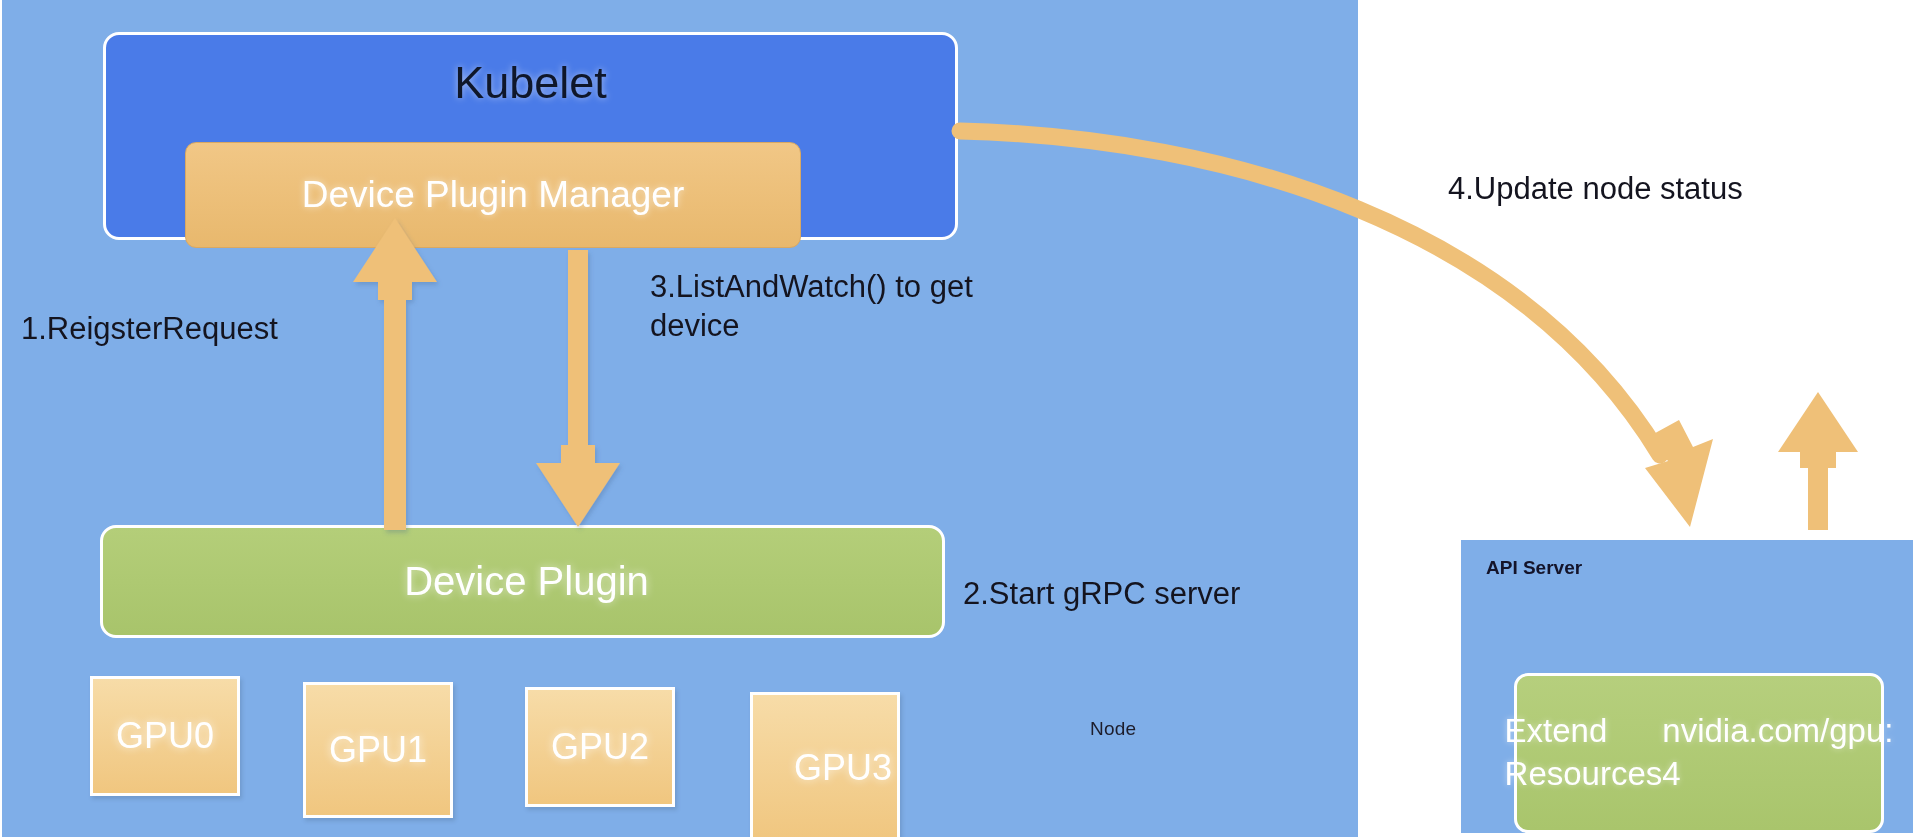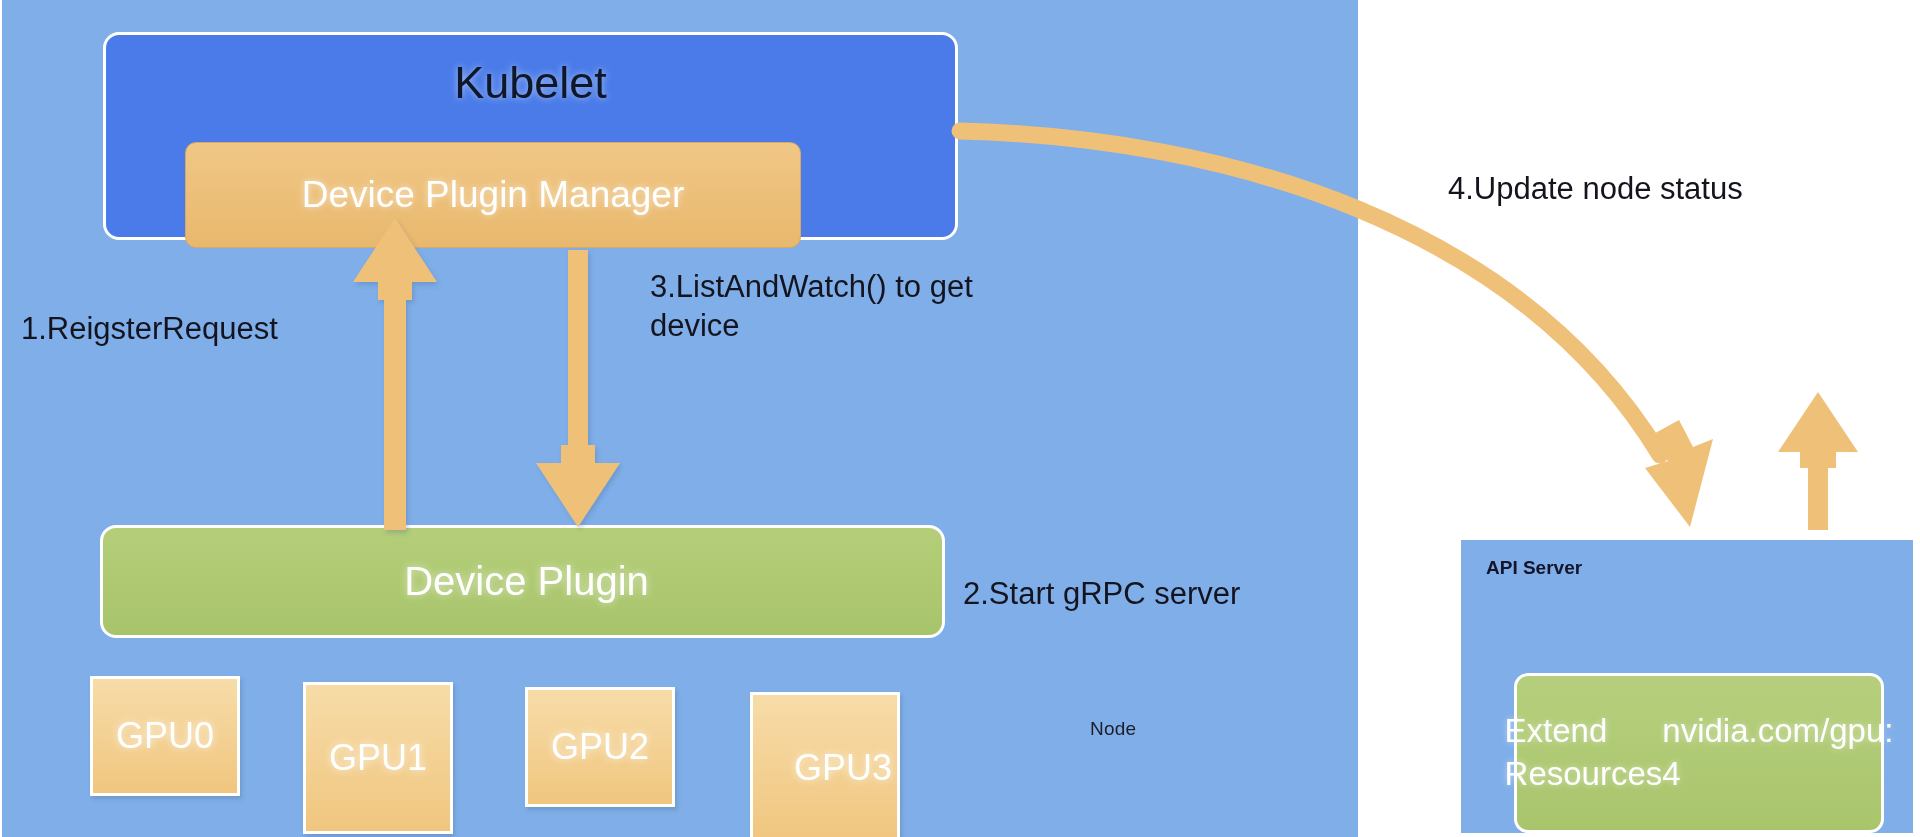--- a/index.html
+++ b/index.html
@@ -186,21 +186,21 @@
     </div>
   </div>
 
   <div id="device-plugin-box">
     <span id="device-plugin-label">Device Plugin</span>
   </div>
 
   <div class="gpu-box" style="left:90px; top:676px; width:150px; height:120px;">
     <span class="gpu-label">GPU0</span>
   </div>
-  <div class="gpu-box" style="left:303px; top:682px; width:150px; height:152px;">
+  <div class="gpu-box" style="left:303px; top:682px; width:150px; height:136px;">
     <span class="gpu-label">GPU1</span>
   </div>
   <div class="gpu-box" style="left:525px; top:687px; width:150px; height:120px;">
     <span class="gpu-label">GPU2</span>
   </div>
   <div class="gpu-box" style="left:750px; top:692px; width:150px; height:152px;padding-left:36px;">
     <span class="gpu-label">GPU3</span>
   </div>
 
   <div id="node-label">Node</div>

